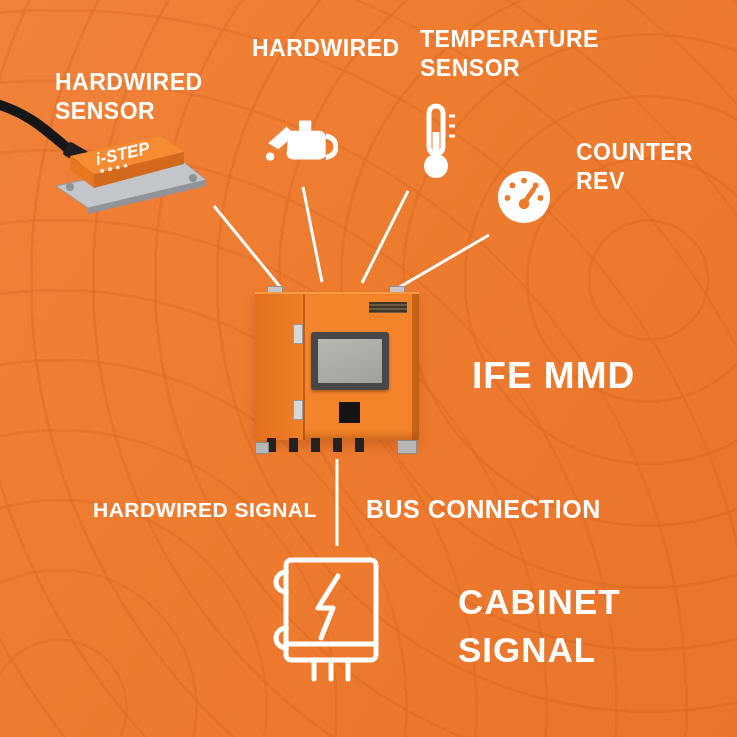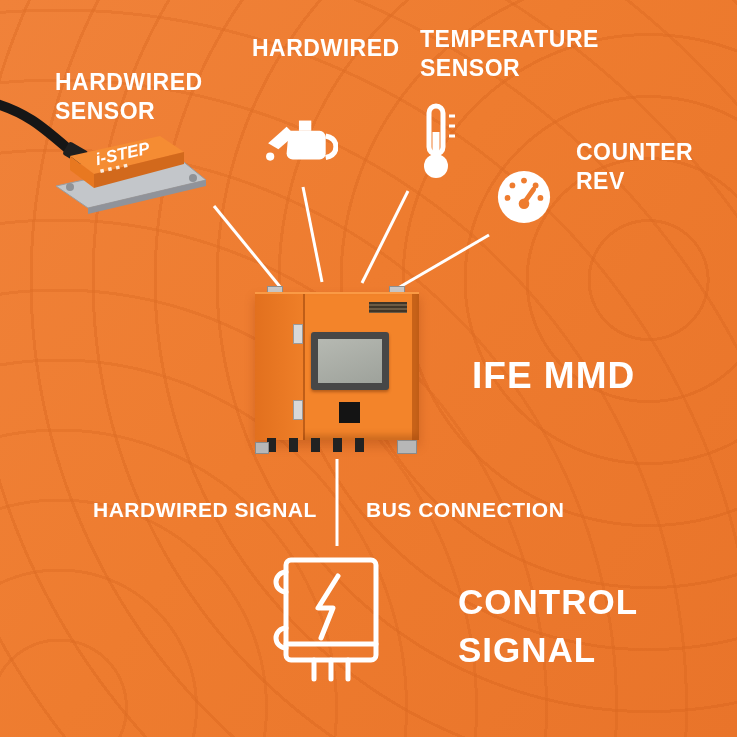--- a/index.html
+++ b/index.html
@@ -16,21 +16,21 @@
   .lines{position:absolute;inset:0;z-index:1;}
 
   .label{position:absolute;z-index:3;color:#fff;font-weight:700;font-size:23px;
     line-height:29px;letter-spacing:.5px;white-space:nowrap;}
   .lab-vibro{left:55px;top:68px;}
   .lab-oil{left:252px;top:34px;}
   .lab-temp{left:420px;top:25px;}
   .lab-rev{left:576px;top:138px;}
   .ife-label{left:472px;top:354px;font-size:37px;line-height:44px;letter-spacing:1px;}
   .hw-label{left:93px;top:495px;font-size:21px;}
-  .bus-label{left:366px;top:495px;font-size:21px;text-align:center;}
+  .bus-label{left:366px;top:495px;font-size:25px;text-align:center;}
   .cab-label{left:458px;top:578px;font-size:35px;line-height:48px;letter-spacing:1px;}
 
   .icon{position:absolute;z-index:2;}
   .icon-oil{left:264px;top:108px;width:74px;height:58px;}
   .icon-temp{left:417px;top:102px;width:40px;height:82px;}
   .icon-rev{left:495px;top:168px;width:58px;height:58px;}
   .icon-cab{left:266px;top:552px;width:130px;height:140px;}
   .icon svg{width:100%;height:100%;display:block;}
 
   .sensor-fig{position:absolute;left:0;top:96px;width:212px;height:122px;z-index:2;}
@@ -186,17 +186,17 @@
         <path d="M20 76 A10 10 0 1 0 20 96"></path>
         <rect x="20" y="8" width="90" height="100" rx="5"></rect>
         <path d="M20 92 H110"></path>
         <path d="M48 108 V127 M65 108 V127 M82 108 V127"></path>
         <path d="M72 24 L52 56 L67 56 L55 86"></path>
       </g>
     </svg>
   </div>
 
   <div class="label cab-label">
-    <div>CONTROL</div>
+    <div>CABINET</div>
     <div>SIGNAL</div>
   </div>
 
 </div>
 
 </body></html>

